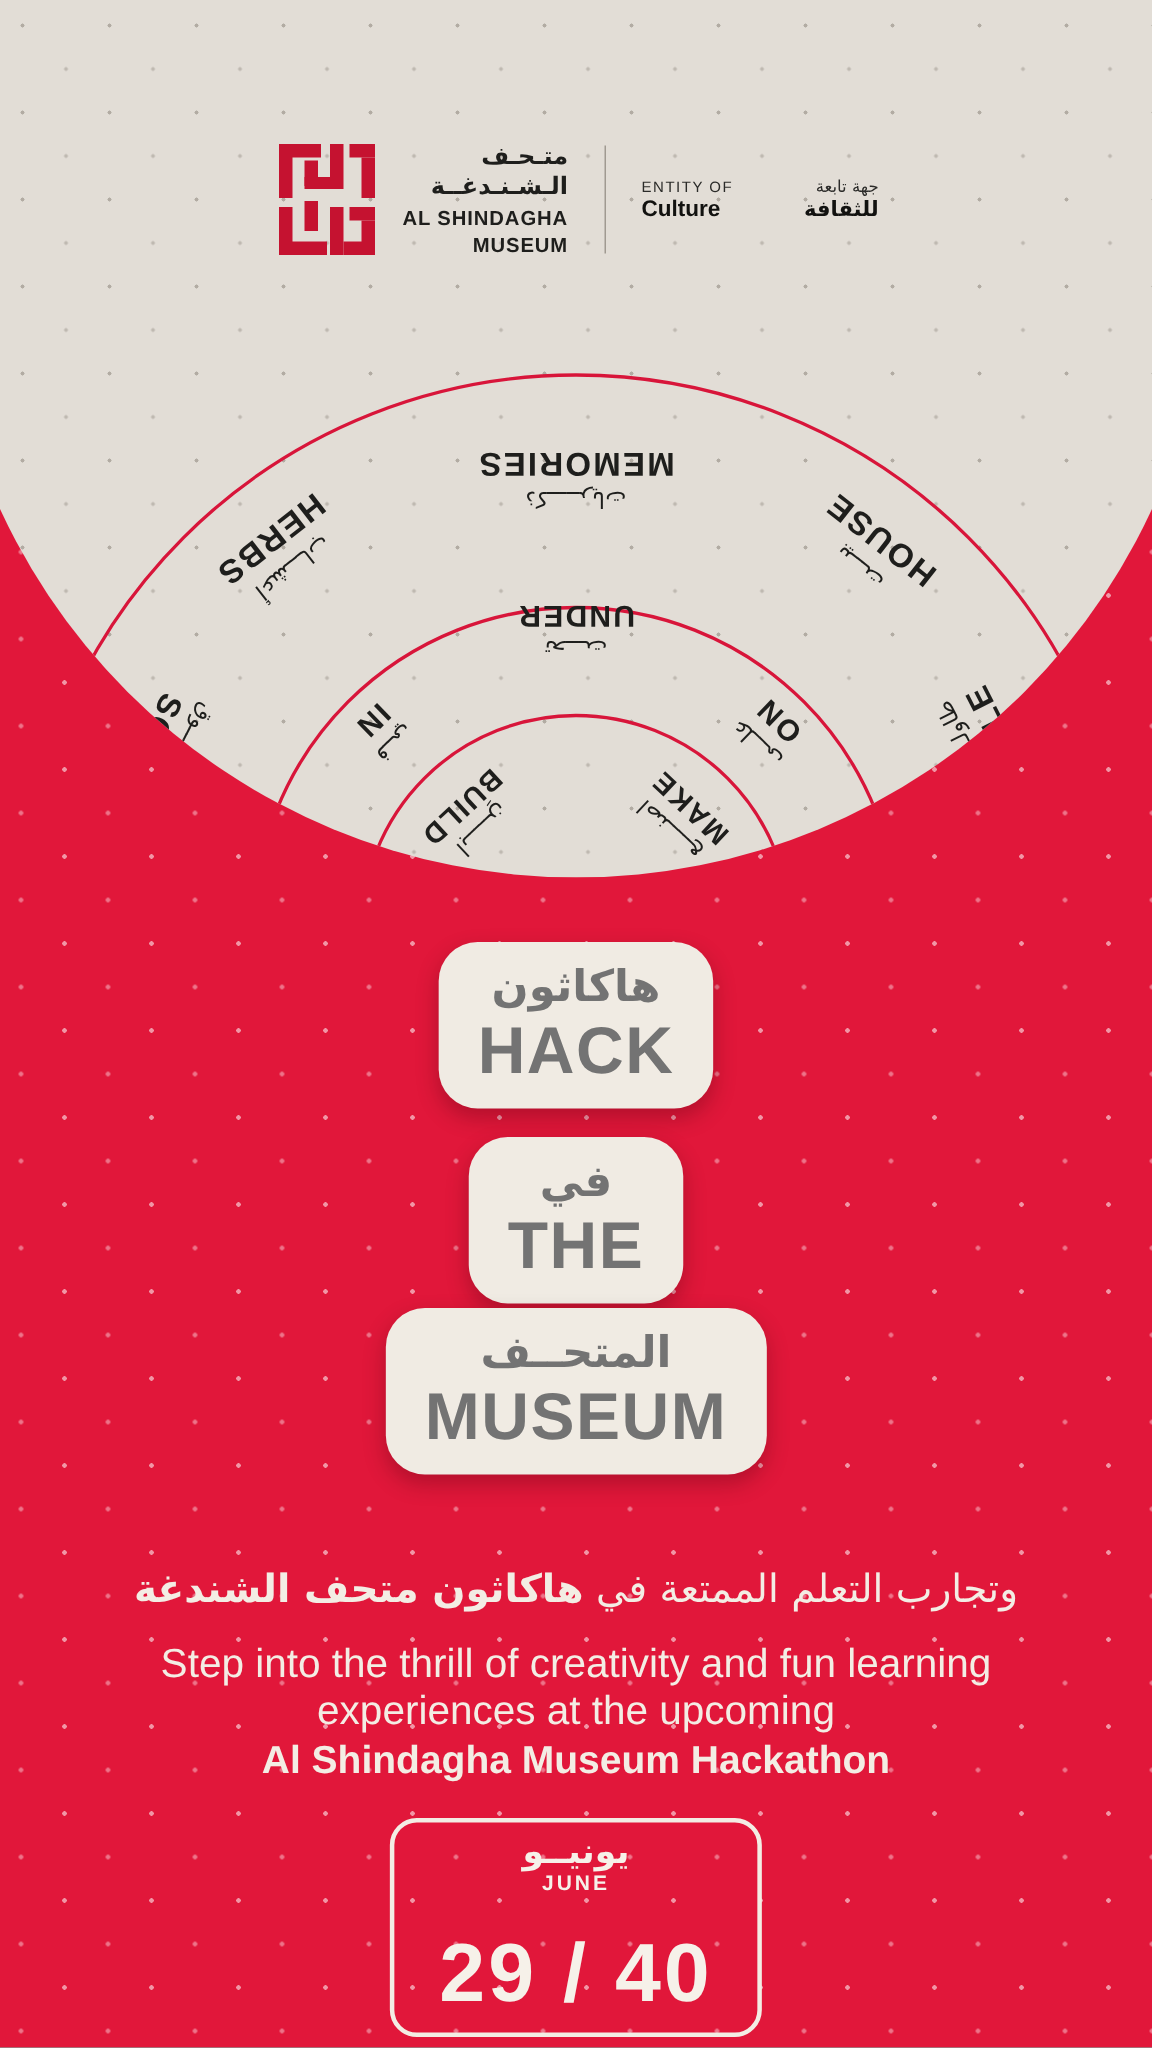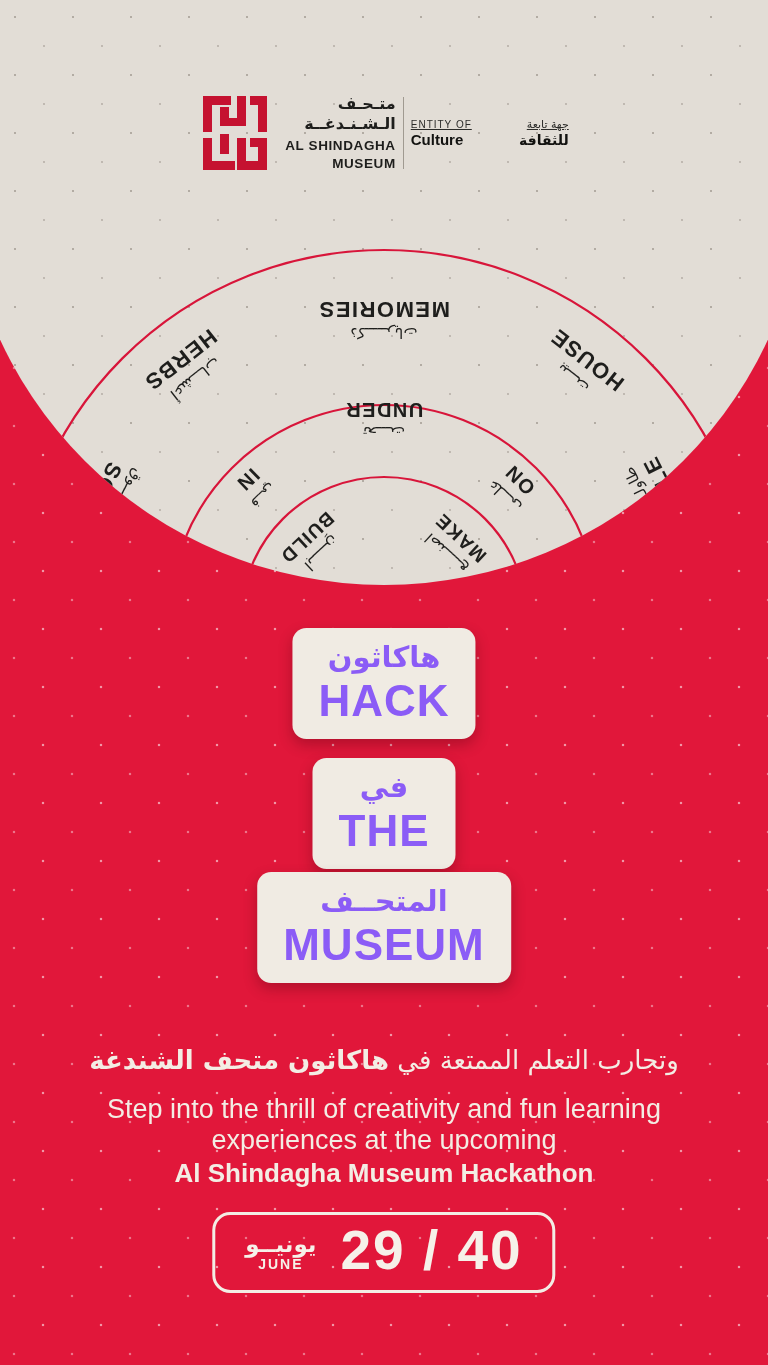--- a/index.html
+++ b/index.html
@@ -35,42 +35,42 @@
     color:#1E1E1C; text-align:center; white-space:nowrap;
   }
   .rw-ar { font-family:"DejaVu Sans", sans-serif; font-size:15px; line-height:1.1; }
   .rw-en { font-weight:bold; font-size:22px; letter-spacing:1.5px; line-height:1.05; }
   .ring-word.mid .rw-en { font-size:20px; }
   .ring-word.inner .rw-en { font-size:19px; }
 
   
   .logos {
     position:absolute; top:92px; left:0; right:0;
-    display:flex; justify-content:center; align-items:center; gap:7px;
+    display:flex; justify-content:center; align-items:center; gap:24px;
     color:#1E1E1C;
   }
   .museum-block { display:flex; align-items:center; gap:14px; }
   .museum-text { display:flex; flex-direction:column; align-items:flex-end; }
   .museum-ar { font-family:"DejaVu Sans", sans-serif; font-size:16px; font-weight:bold; line-height:1.25; text-align:right; }
   .museum-en { font-size:13.5px; font-weight:bold; letter-spacing:.6px; line-height:1.3; text-align:right; margin-top:3px; }
   .logo-divider { width:1px; height:72px; background:#A09A91; }
   .entity-block { display:flex; flex-direction:column; width:158px; }
-  .entity-row { display:flex; justify-content:space-between; align-items:baseline; font-size:10px; letter-spacing:1px; color:#2B2B29;text-decoration:underline; }
+  .entity-row { display:flex; justify-content:space-between; align-items:baseline; font-size:10px; letter-spacing:1px; color:#2B2B29; }
   .entity-row .ar { font-family:"DejaVu Sans", sans-serif; letter-spacing:0; font-size:11px; }
   .dubai-wordmark { font-size:37px; font-weight:900; letter-spacing:-1.5px; line-height:1.05; color:#121210; margin:2px 0 1px; }
   .culture-row { display:flex; justify-content:space-between; align-items:baseline; font-size:15px; font-weight:bold; color:#121210; }
   .culture-row .ar { font-family:"DejaVu Sans", sans-serif; font-size:14px; }
 
   
   .title-box {
     position:absolute; left:50%; transform:translateX(-50%);
     display:flex; flex-direction:column; align-items:center; justify-content:center;
-    background:#F0EBE3; border-radius:14px; padding:12px 26px 14px;
+    background:#F0EBE3; border-radius:26px; padding:12px 26px 14px;
     box-shadow:0 6px 14px rgba(70,0,12,.30);
-    color:#8b5cf6; text-align:right;
+    color:#737373; text-align:right;
   }
   .tb-ar { font-family:"DejaVu Sans", sans-serif; font-weight:bold; font-size:29px; line-height:1.2; }
   .tb-en { font-weight:bold; font-size:44px; letter-spacing:1px; line-height:1.1; margin-top:2px; }
 
   
   .para-ar {
     position:absolute; top:1000px; left:0; right:0; text-align:center;
     direction:rtl; font-family:"DejaVu Sans", sans-serif;
     color:#F3EDE4; font-size:26px; line-height:40px;
   }
@@ -80,20 +80,21 @@
     color:#F3EDE4; font-size:27px; line-height:31px; font-weight:normal;
   }
   .para-en .bold-line { font-weight:bold; font-size:26px; display:block; margin-top:2px; }
 
   
   .date-badge {
     position:absolute; top:1212px; left:50%; transform:translateX(-50%);
     display:flex; align-items:center; gap:24px;
     border:3px solid #F3EDE4; border-radius:18px; padding:8px 30px;
     color:#F6F1E9;
+    flex-direction:column;
   }
   .date-month { display:flex; flex-direction:column; align-items:center; line-height:1.1; }
   .dm-ar { font-family:"DejaVu Sans", sans-serif; font-size:23px; font-weight:bold; }
   .dm-en { font-size:14px; font-weight:bold; letter-spacing:2px; }
   .date-days { font-size:55px; font-weight:bold; letter-spacing:2px; direction:ltr; line-height:1; padding-bottom:4px; }
 </style>
 </head>
 <body>
 
 <div class="poster">

